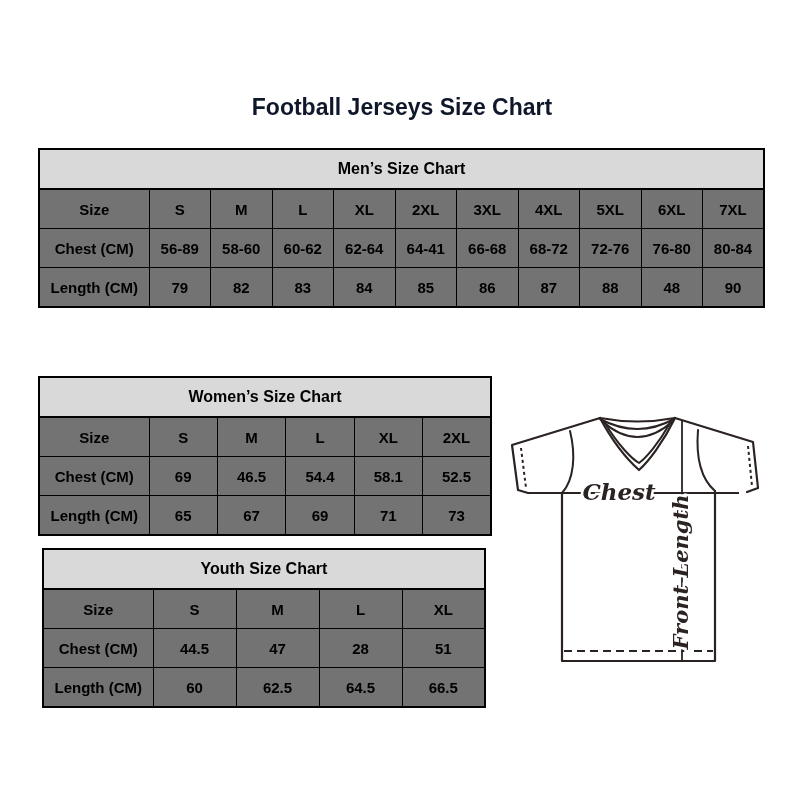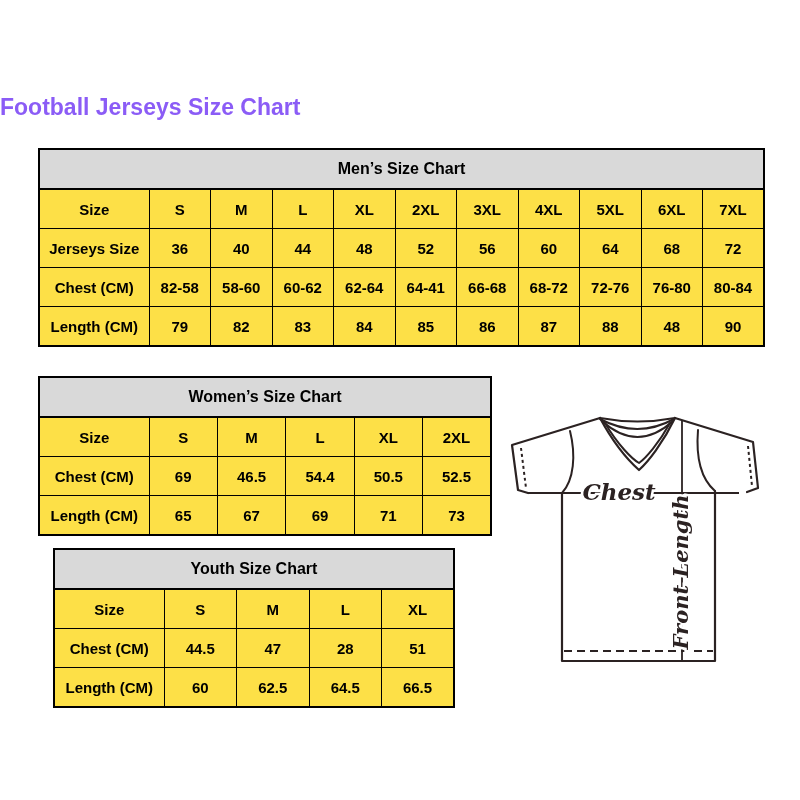--- a/index.html
+++ b/index.html
@@ -2,38 +2,38 @@
 <html><head>
 <meta charset="utf-8">
 <style>
   html,body{margin:0;padding:0;background:#fff;}
   .page{
     position:relative;width:800px;height:800px;background:#ffffff;
     font-family:"Liberation Sans", sans-serif;color:#000;overflow:hidden;
   }
   .page-title{
     position:absolute;top:94px;left:0;width:780px;margin:0;
-    text-align:left;font-size:23px;font-weight:bold;color:#8b5cf6;
+    text-align:center;font-size:23px;font-weight:bold;color:#0f172a;padding-left:12px;
   }
   .size-table{
     position:absolute;border-collapse:collapse;table-layout:fixed;
-    border:2px solid #000;background:#fde047;
+    border:2px solid #000;background:#737373;
   }
   .size-table th,.size-table td{
     border:1px solid #000;text-align:center;vertical-align:middle;
     font-weight:bold;padding:0;
   }
   .size-table th.tbl-title{
     background:#d9d9d9;height:38px;font-size:16px;border-bottom:2px solid #000;
   }
   .size-table td{height:38px;font-size:15px;}
   .label-col{width:110px;}
   .mens{left:38px;top:148px;width:727px;}
   .womens{left:38px;top:376px;width:454px;}
-  .youth{left:53px;top:548px;width:402px;}
+  .youth{left:42px;top:548px;width:444px;}
   .jersey{position:absolute;left:502px;top:410px;}
   .jersey text{
     font-family:"DejaVu Serif", serif;font-style:italic;font-weight:bold;
     text-anchor:middle;paint-order:stroke;stroke:#ffffff;stroke-width:5px;
   }
 </style>
 </head>
 <body>
 
 <div class="page">
@@ -58,35 +58,22 @@
           <td>L</td>
           <td>XL</td>
           <td>2XL</td>
           <td>3XL</td>
           <td>4XL</td>
           <td>5XL</td>
           <td>6XL</td>
           <td>7XL</td>
         </tr>
         <tr>
-          <td>Jerseys Size</td>
-          <td>36</td>
-          <td>40</td>
-          <td>44</td>
-          <td>48</td>
-          <td>52</td>
-          <td>56</td>
-          <td>60</td>
-          <td>64</td>
-          <td>68</td>
-          <td>72</td>
-        </tr>
-        <tr>
           <td>Chest (CM)</td>
-          <td>82-58</td>
+          <td>56-89</td>
           <td>58-60</td>
           <td>60-62</td>
           <td>62-64</td>
           <td>64-41</td>
           <td>66-68</td>
           <td>68-72</td>
           <td>72-76</td>
           <td>76-80</td>
           <td>80-84</td>
         </tr>
@@ -123,21 +110,21 @@
           <td>M</td>
           <td>L</td>
           <td>XL</td>
           <td>2XL</td>
         </tr>
         <tr>
           <td>Chest (CM)</td>
           <td>69</td>
           <td>46.5</td>
           <td>54.4</td>
-          <td>50.5</td>
+          <td>58.1</td>
           <td>52.5</td>
         </tr>
         <tr>
           <td>Length (CM)</td>
           <td>65</td>
           <td>67</td>
           <td>69</td>
           <td>71</td>
           <td>73</td>
         </tr>

